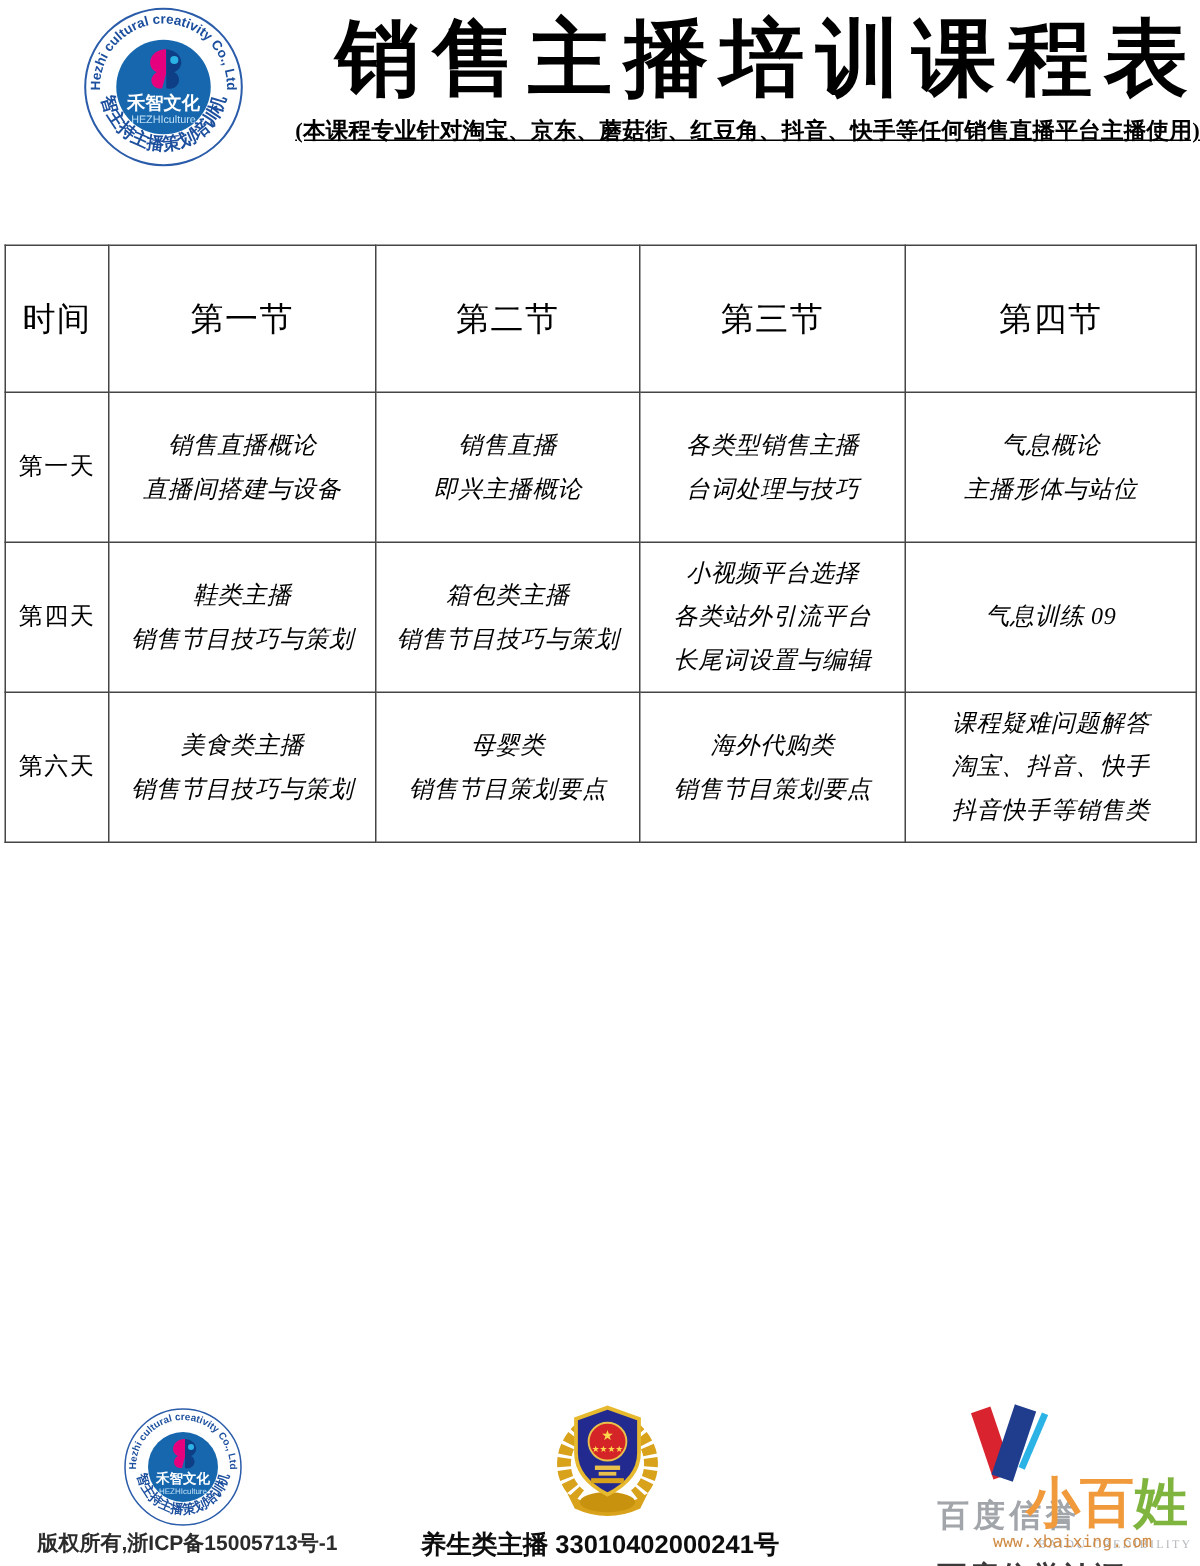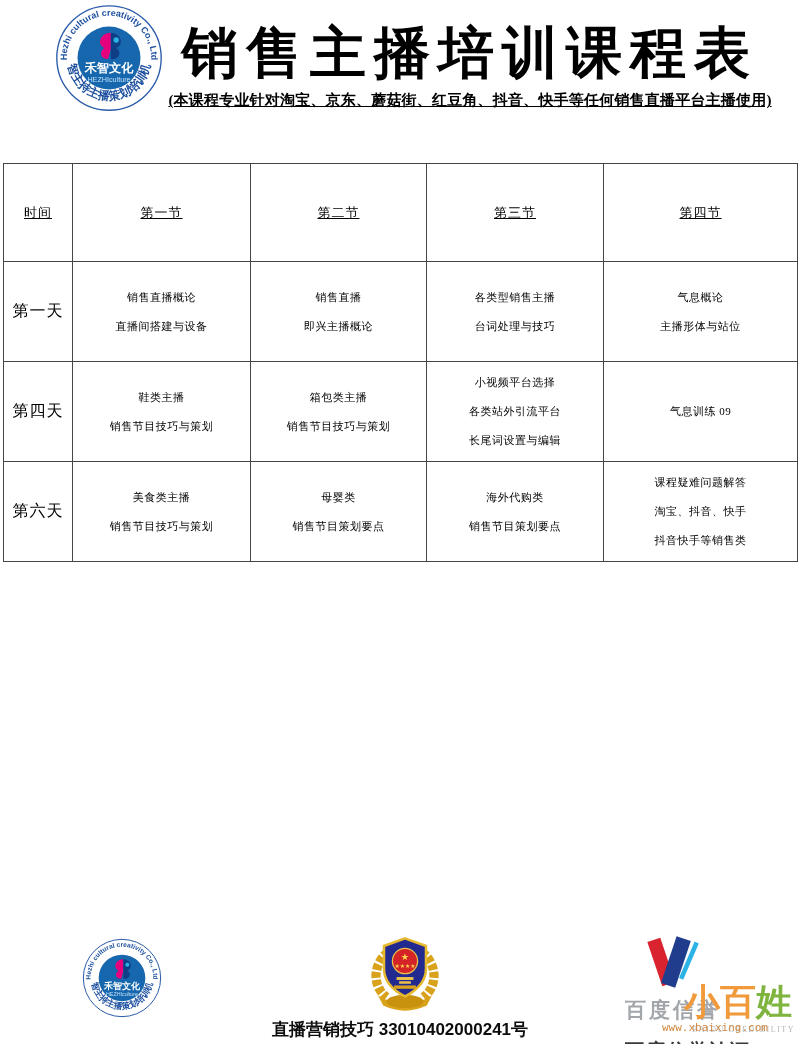--- a/index.html
+++ b/index.html
@@ -2,33 +2,33 @@
 <html><head>
 <meta charset="utf-8">
 <style>
   html,body{margin:0;padding:0;background:#ffffff;}
   .page{position:relative;width:800px;height:1044px;background:#fff;overflow:hidden;
         font-family:"Liberation Serif","DejaVu Serif",serif;color:#000;}
 
   
   .header-logo{position:absolute;left:55px;top:4px;width:108px;height:108px;}
   .footer-logo{position:absolute;left:82px;top:938px;width:80px;height:80px;}
-  .title-block{position:absolute;left:140px;top:21px;width:660px;text-align:center;}
+  .title-block{position:absolute;left:140px;top:8px;width:660px;text-align:right;}
   .title{font-size:56px;font-weight:bold;letter-spacing:8px;white-space:nowrap;line-height:1.15;}
   .subtitle{font-size:15px;font-weight:bold;margin-top:6px;white-space:nowrap;letter-spacing:0.2px;text-decoration:underline;}
 
   
   table.course{position:absolute;left:3px;top:163px;width:794px;border-collapse:collapse;table-layout:fixed;}
   table.course th,table.course td{border:1px solid #454545;text-align:center;vertical-align:middle;padding:0;
         font-weight:normal;background:#fff;}
   table.course thead tr{height:98px;}
   table.course tbody tr{height:100px;}
-  table.course th{font-size:13px;letter-spacing:1px;text-decoration:underline;}
+  table.course th{font-size:22px;letter-spacing:1px;}
   td.day{font-size:16px;letter-spacing:1px;}
-  td .line{font-size:11px;line-height:29px;letter-spacing:0.5px;}
+  td .line{font-size:16px;line-height:29px;letter-spacing:0.5px;font-style:italic;}
 
   
   .copyright{position:absolute;left:10px;top:1020px;width:230px;text-align:center;
         font-family:"Liberation Sans",sans-serif;font-weight:bold;font-size:14px;color:#2b2b2b;}
   .police-badge{position:absolute;left:362px;top:930px;width:86px;height:84px;}
   .police-text{position:absolute;left:250px;top:1018px;width:300px;text-align:center;
         font-family:"Liberation Sans",sans-serif;font-weight:bold;font-size:17px;color:#0d0d0d;}
   .baidu-block{position:absolute;left:625px;top:936px;width:170px;}
   .baidu-v{margin-left:14px;display:block;}
   .baidu-cn{font-family:Liberation Mono, monospace;font-weight:bold;font-size:21px;color:#a2a6aa;letter-spacing:3px;margin-top:8px;}
@@ -159,36 +159,37 @@
     <text font-size="13" font-weight="bold" fill="#1c4f9e">
       <textPath href="#ab2" startOffset="50%" text-anchor="middle">禾智主持主播策划培训机构</textPath>
     </text>
     <path d="M62 32 C50 32 46 45 55 49 C48 53 51 62 59 61 L62 50 Z" fill="#e5007e"></path>
     <path d="M62 32 C74 33 77 45 68 49 C75 53 71 63 62 61 Z" fill="#0e3f86"></path>
     <circle cx="68" cy="40" r="3" fill="#2bb3e6"></circle>
     <text x="60" y="76" text-anchor="middle" font-size="13.5" font-weight="bold" fill="#ffffff">禾智文化</text>
     <text x="60" y="87" text-anchor="middle" font-size="8" fill="#bfe0f7" font-family="Liberation Sans, sans-serif">HEZHIculture</text>
   </svg>
 
+  <div class="copyright">版权所有,浙ICP备15005713号-1</div>
 
   <svg class="police-badge" viewBox="0 0 100 100">
     <path d="M30 26 C12 40 10 66 28 80" stroke="#d9a21b" stroke-width="11" fill="none" stroke-dasharray="7 2.5"></path>
     <path d="M70 26 C88 40 90 66 72 80" stroke="#d9a21b" stroke-width="11" fill="none" stroke-dasharray="7 2.5"></path>
     <path d="M18 78 Q50 98 82 78 L76 90 Q50 102 24 90 Z" fill="#d9a21b"></path>
     <ellipse cx="50" cy="85" rx="22" ry="8" fill="#c8920f"></ellipse>
     <path d="M50 10 L75 19 L75 46 Q75 66 50 79 Q25 66 25 46 L25 19 Z" fill="#232a8f" stroke="#e6b92e" stroke-width="3"></path>
     <circle cx="50" cy="37" r="15" fill="#d42427" stroke="#e8c04a" stroke-width="1.5"></circle>
     <text x="50" y="36" text-anchor="middle" font-size="11" fill="#ffd84d">★</text>
     <text x="50" y="45" text-anchor="middle" font-size="7" fill="#ffd84d">★★★★</text>
     <rect x="40" y="56" width="20" height="3.5" fill="#e8c04a"></rect>
     <rect x="43" y="61" width="14" height="3" fill="#e8c04a"></rect>
     <rect x="37" y="66" width="26" height="4" fill="#d9a21b"></rect>
   </svg>
 
-  <div class="police-text">直播营销技巧 33010402000241号</div>
+  <div class="police-text">养生类主播 33010402000241号</div>
 
   <div class="baidu-block">
     <svg class="baidu-v" width="66" height="52" viewBox="0 0 100 80">
       <line x1="22" y1="6" x2="45" y2="74" stroke="#d9232e" stroke-width="21"></line>
       <line x1="68" y1="4" x2="44" y2="76" stroke="#1f3d8c" stroke-width="23"></line>
       <line x1="88" y1="10" x2="64" y2="66" stroke="#2bb3e6" stroke-width="7"></line>
     </svg>
     <div class="baidu-cn">百度信誉</div>
     <div class="baidu-en">BAIDU CREDIBILITY</div>
     <div class="baidu-label">百度信誉认证</div>

